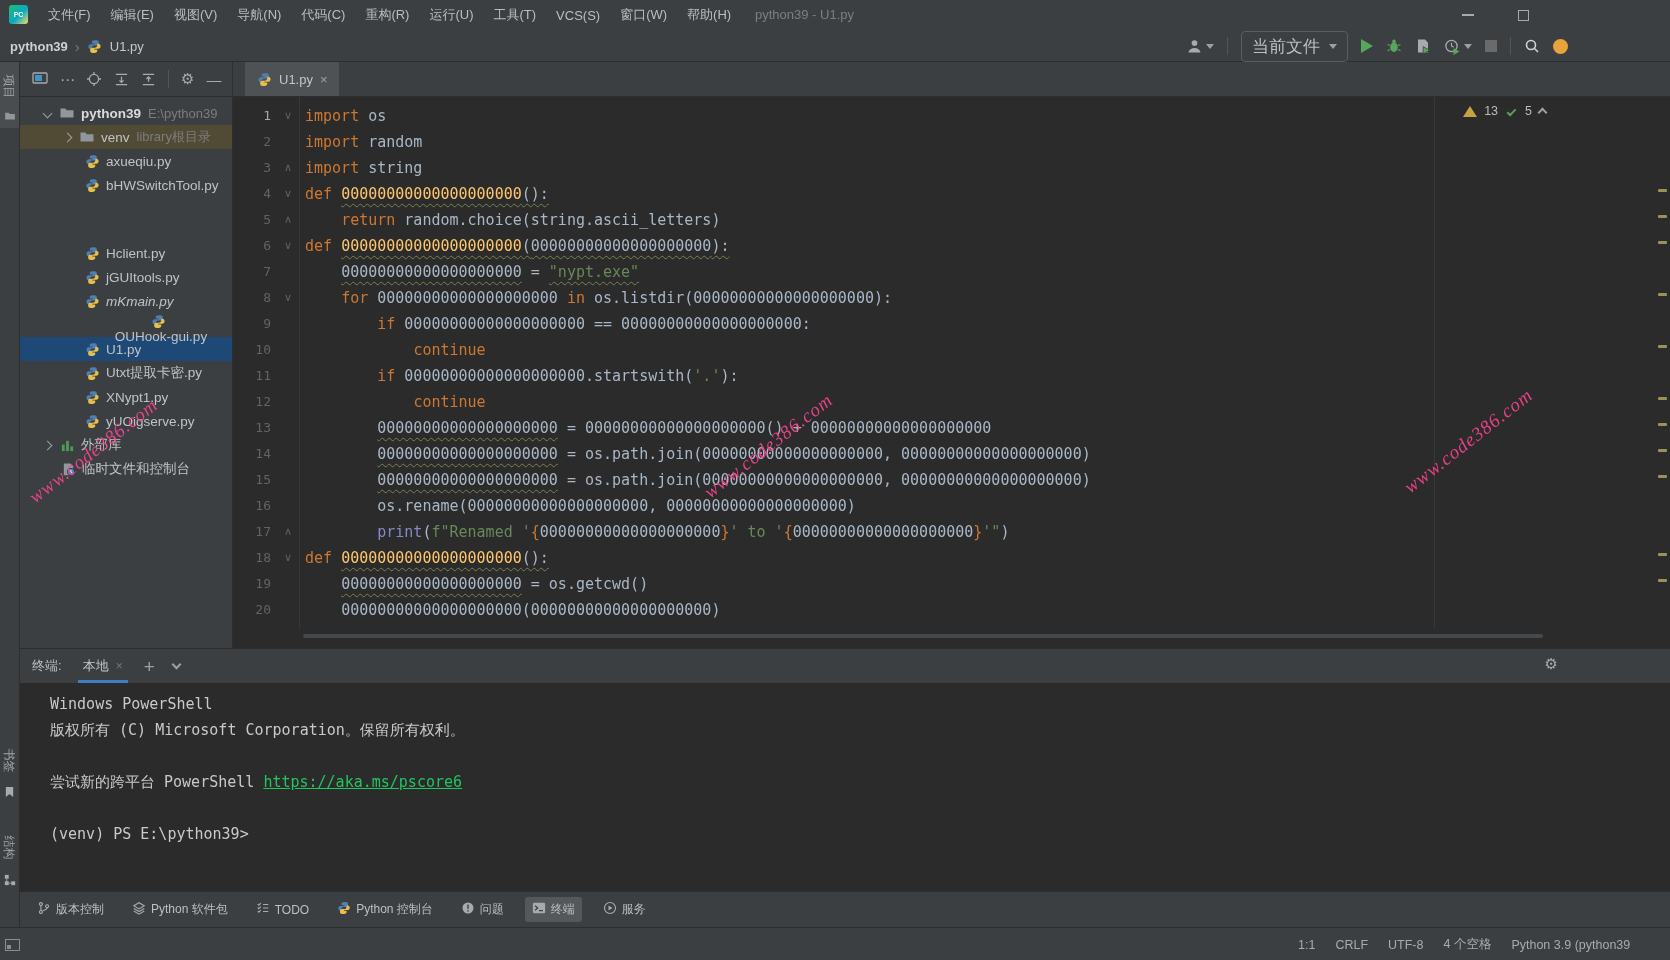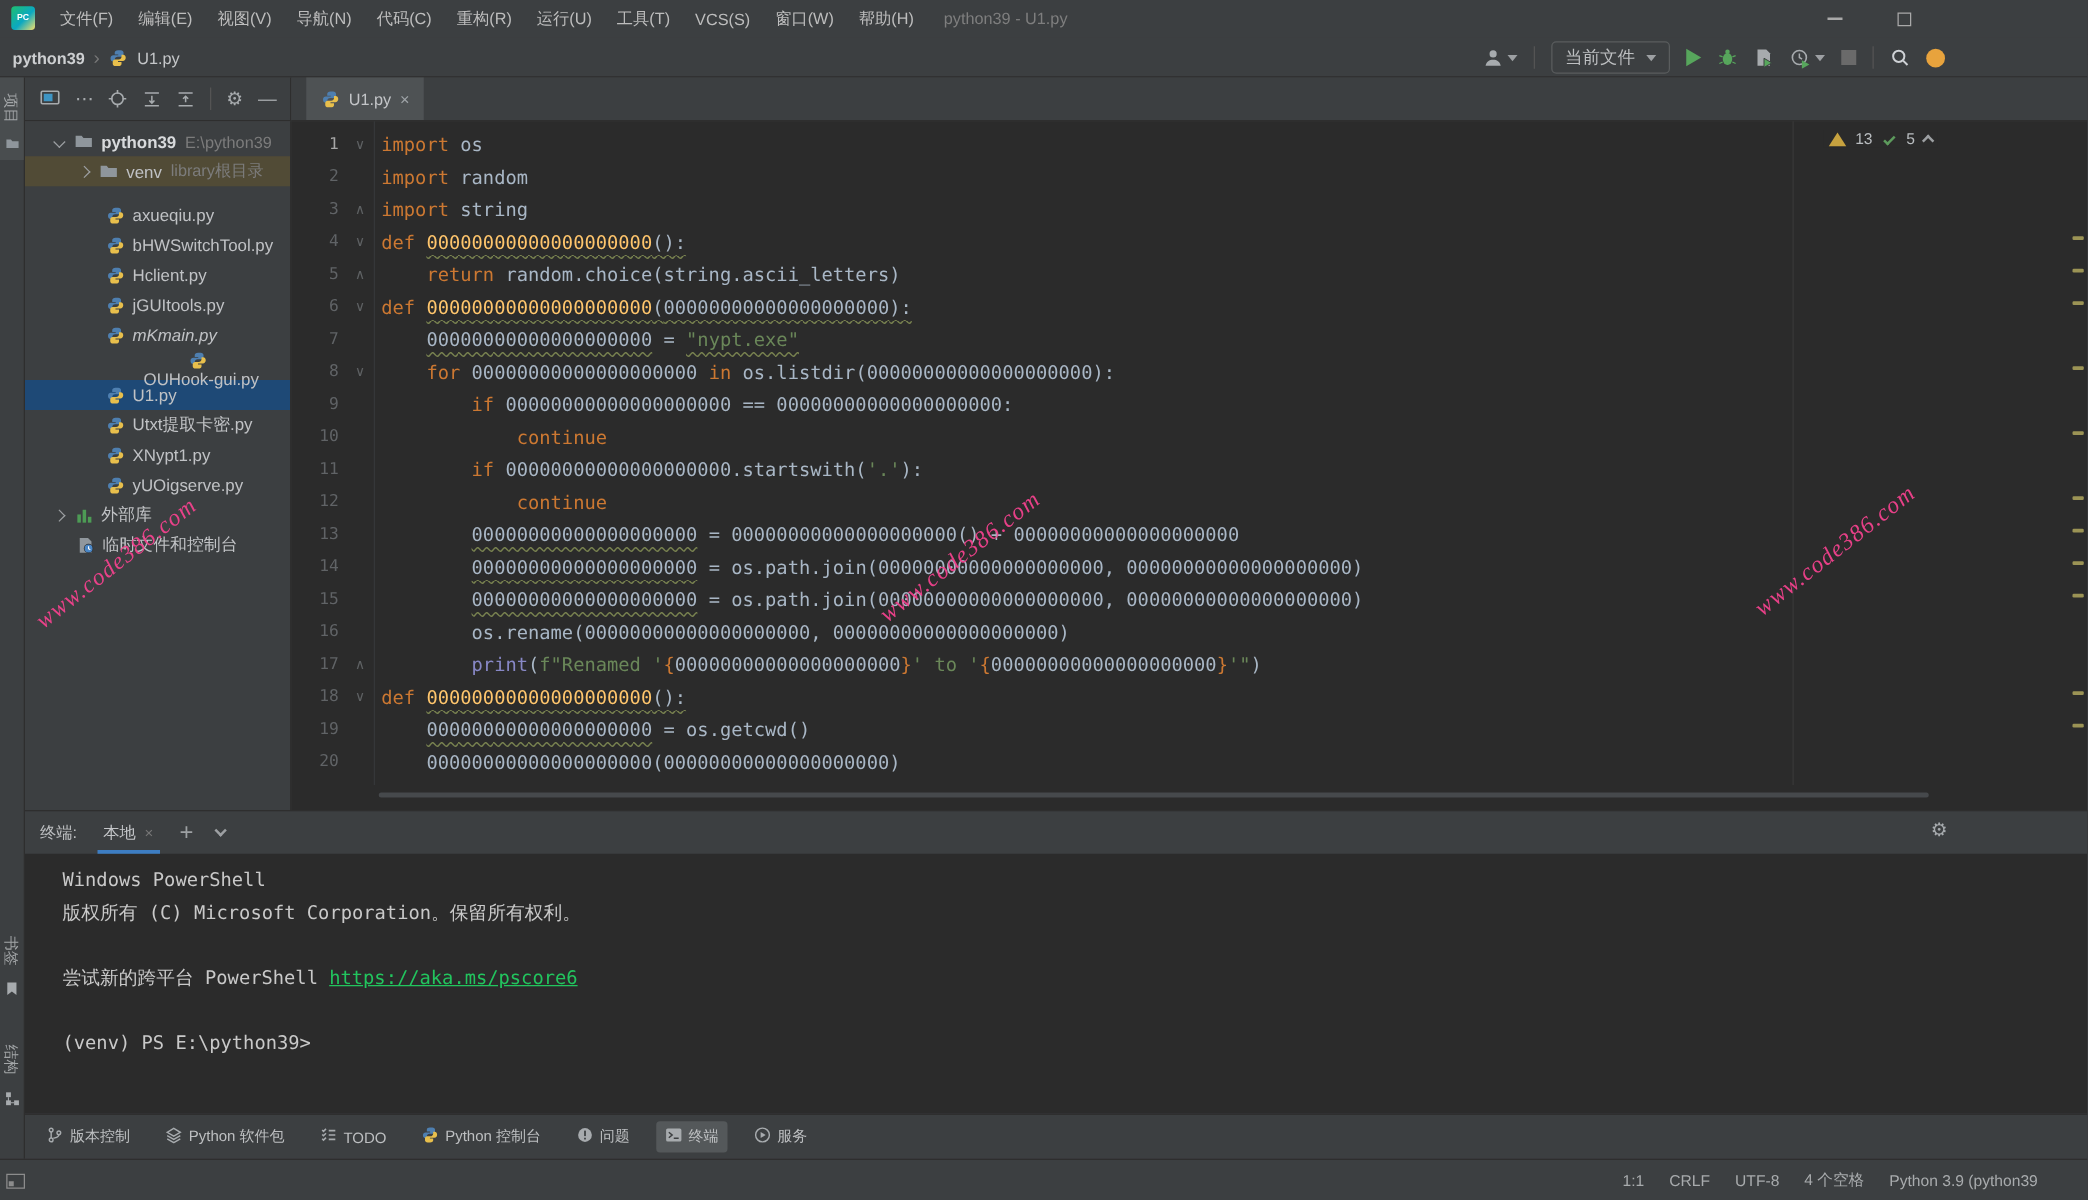--- a/index.html
+++ b/index.html
@@ -17,21 +17,21 @@
   .wmax{width:11px;height:11px;border:1.5px solid #a9a9a9}
 
   
   .navbar{position:absolute;top:30px;left:0;right:0;height:32px;background:#3c3f41;border-bottom:1px solid #2e2e2e}
   .crumbs{position:absolute;left:10px;top:0;height:32px;display:flex;align-items:center;gap:7px;font-size:13px}
   .crumb-proj{color:#cdcfd1;font-weight:bold}
   .crumb-sep{color:#777;font-size:15px}
   .crumb-file{color:#c5c7c9}
   .navtools{position:absolute;left:1186px;top:0;height:32px;display:flex;align-items:center;gap:13px}
   .vdiv{width:1px;height:18px;background:#545454}
-  .runbox{display:flex;align-items:center;gap:9px;border:1px solid #5a5d5e;border-radius:4px;padding:3px 10px;font-size:14px;color:#bdbfc1}
+  .runbox{display:flex;align-items:center;gap:9px;border:1px solid #5a5d5e;border-radius:4px;padding:3px 10px;font-size:17px;color:#bdbfc1}
   .cd{width:0;height:0;border-left:4px solid transparent;border-right:4px solid transparent;border-top:5px solid #9da0a3}
   .playtri{width:0;height:0;border-left:12px solid #57a65c;border-top:7px solid transparent;border-bottom:7px solid transparent}
   .stopsq{width:12px;height:12px;background:#6a6a6a}
   .orangedot{width:15px;height:15px;border-radius:50%;background:#e8a33d}
   .iconbtn{display:flex;align-items:center;gap:3px}
 
   
   .strip{position:absolute;top:62px;left:0;width:20px;bottom:33px;background:#3c3f41;border-right:1px solid #2e2e2e}
   .strip-active{position:absolute;top:0;left:0;right:0;height:66px;background:#494d4f}
   .vlabel{position:absolute;left:-4px;transform:rotate(90deg);white-space:nowrap;font-size:12px;color:#a3a6a8}
@@ -274,39 +274,39 @@
       <div class="trow hl-lib" style="padding-left: 44px;">
         <span class="chr"></span>
         <span class="ticon">
           <svg width="16" height="16" viewBox="0 0 16 16">
             <path d="M1.5 3.5h4.8l1.5 1.8h6.7v7.2h-13z" fill="#8f969c"></path>
           </svg>
         </span>
         <span class="tlabel">venv</span>
         <span class="tsub">library根目录</span>
       </div>
-      <div class="trow" style="padding-left: 64px; margin-top: 11px;">
+      <div class="trow" style="padding-left: 64px;">
         <span class="ticon">
           <svg width="15" height="15" viewBox="0 0 16 16">
             <path fill="#4e7fb0" d="M7.9 1.2c-1.8 0-2.8.8-2.8 2v1.6h3v.8H3.9c-1.3 0-2.4 1-2.4 2.7 0 1.6 1 2.6 2.3 2.6h1.3V9.2c0-1.3 1.1-2.4 2.5-2.4h3c1.1 0 2-.9 2-2V3.2c0-1.1-1-2-2.4-2z"></path>
             <path fill="#e8bf4c" d="M8.1 14.8c1.8 0 2.8-.8 2.8-2v-1.6h-3v-.8h4.2c1.3 0 2.4-1 2.4-2.7 0-1.6-1-2.6-2.3-2.6h-1.3v1.7c0 1.3-1.1 2.4-2.5 2.4h-3c-1.1 0-2 .9-2 2v1.6c0 1.1 1 2 2.4 2z"></path>
           </svg>
         </span>
         <span class="tlabel">axueqiu.py</span>
       </div>
       <div class="trow" style="padding-left: 64px;">
         <span class="ticon">
           <svg width="15" height="15" viewBox="0 0 16 16">
             <path fill="#4e7fb0" d="M7.9 1.2c-1.8 0-2.8.8-2.8 2v1.6h3v.8H3.9c-1.3 0-2.4 1-2.4 2.7 0 1.6 1 2.6 2.3 2.6h1.3V9.2c0-1.3 1.1-2.4 2.5-2.4h3c1.1 0 2-.9 2-2V3.2c0-1.1-1-2-2.4-2z"></path>
             <path fill="#e8bf4c" d="M8.1 14.8c1.8 0 2.8-.8 2.8-2v-1.6h-3v-.8h4.2c1.3 0 2.4-1 2.4-2.7 0-1.6-1-2.6-2.3-2.6h-1.3v1.7c0 1.3-1.1 2.4-2.5 2.4h-3c-1.1 0-2 .9-2 2v1.6c0 1.1 1 2 2.4 2z"></path>
           </svg>
         </span>
         <span class="tlabel">bHWSwitchTool.py</span>
       </div>
-      <div class="trow" style="padding-left: 64px;">
+      <div class="trow" style="padding-left: 64px; margin-top: 44px;">
         <span class="ticon">
           <svg width="15" height="15" viewBox="0 0 16 16">
             <path fill="#4e7fb0" d="M7.9 1.2c-1.8 0-2.8.8-2.8 2v1.6h3v.8H3.9c-1.3 0-2.4 1-2.4 2.7 0 1.6 1 2.6 2.3 2.6h1.3V9.2c0-1.3 1.1-2.4 2.5-2.4h3c1.1 0 2-.9 2-2V3.2c0-1.1-1-2-2.4-2z"></path>
             <path fill="#e8bf4c" d="M8.1 14.8c1.8 0 2.8-.8 2.8-2v-1.6h-3v-.8h4.2c1.3 0 2.4-1 2.4-2.7 0-1.6-1-2.6-2.3-2.6h-1.3v1.7c0 1.3-1.1 2.4-2.5 2.4h-3c-1.1 0-2 .9-2 2v1.6c0 1.1 1 2 2.4 2z"></path>
           </svg>
         </span>
         <span class="tlabel">Hclient.py</span>
       </div>
       <div class="trow" style="padding-left: 64px; align-items: center;">
         <span class="ticon">

